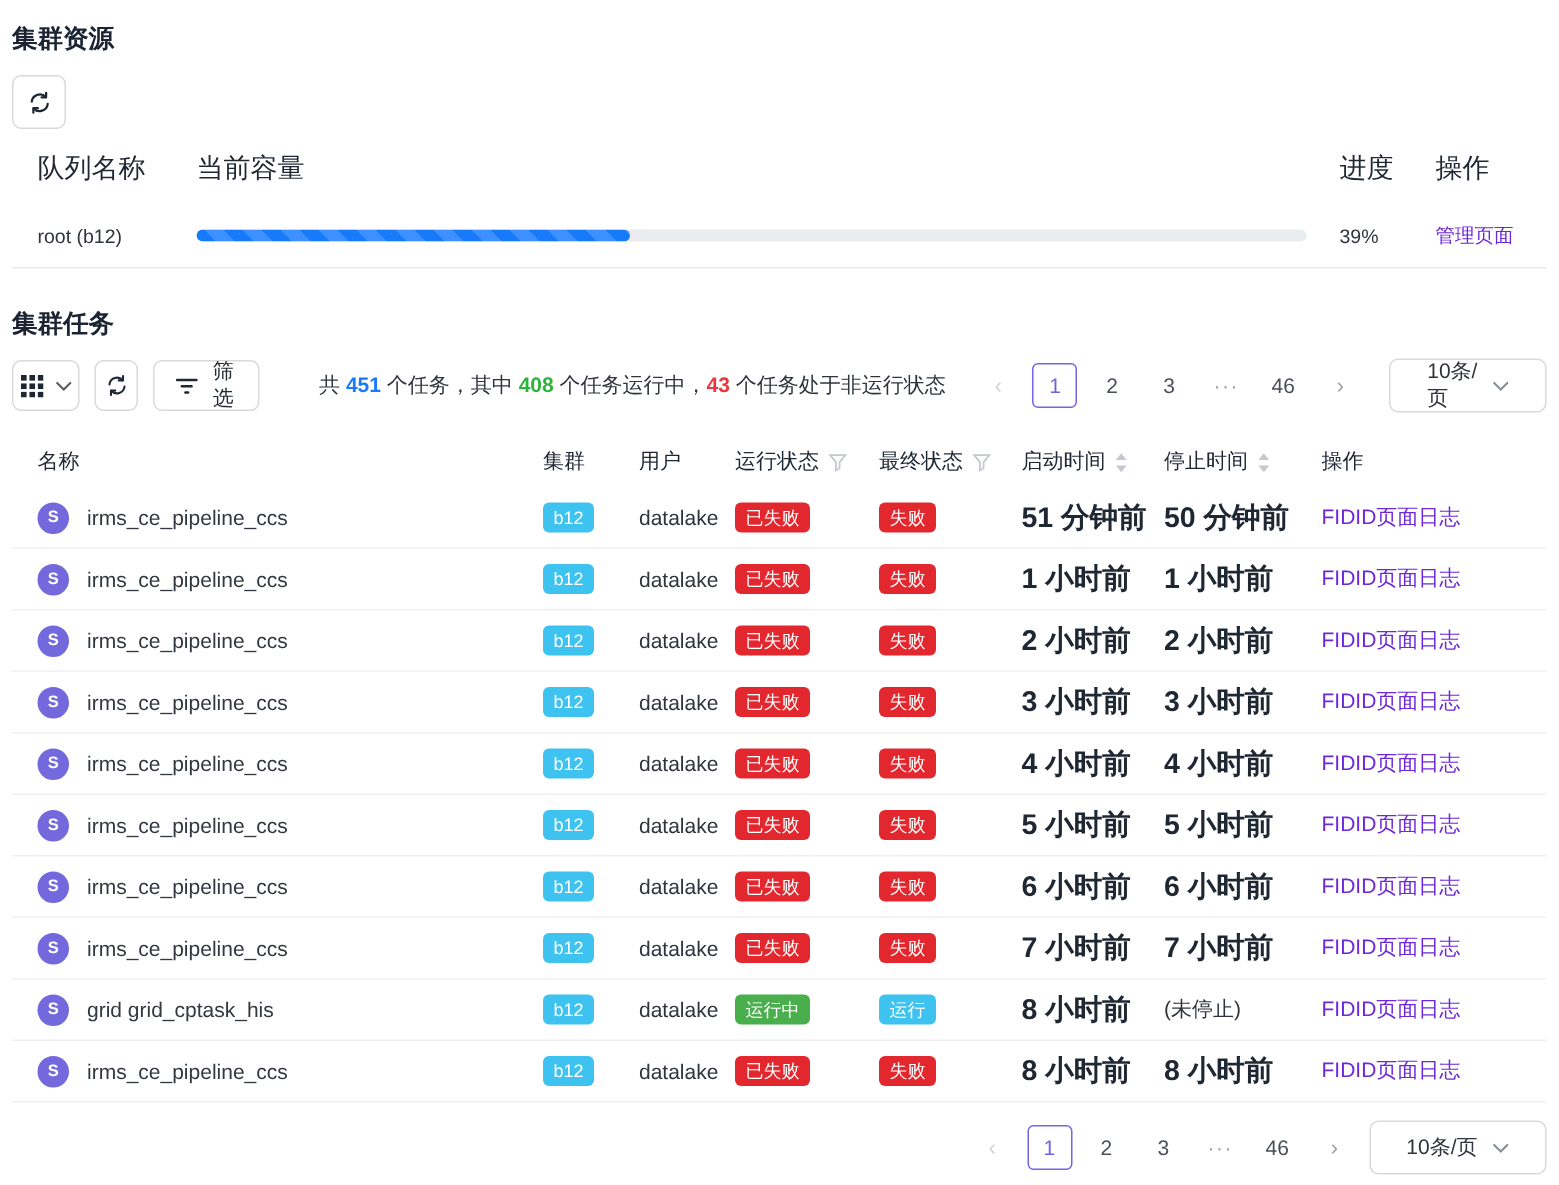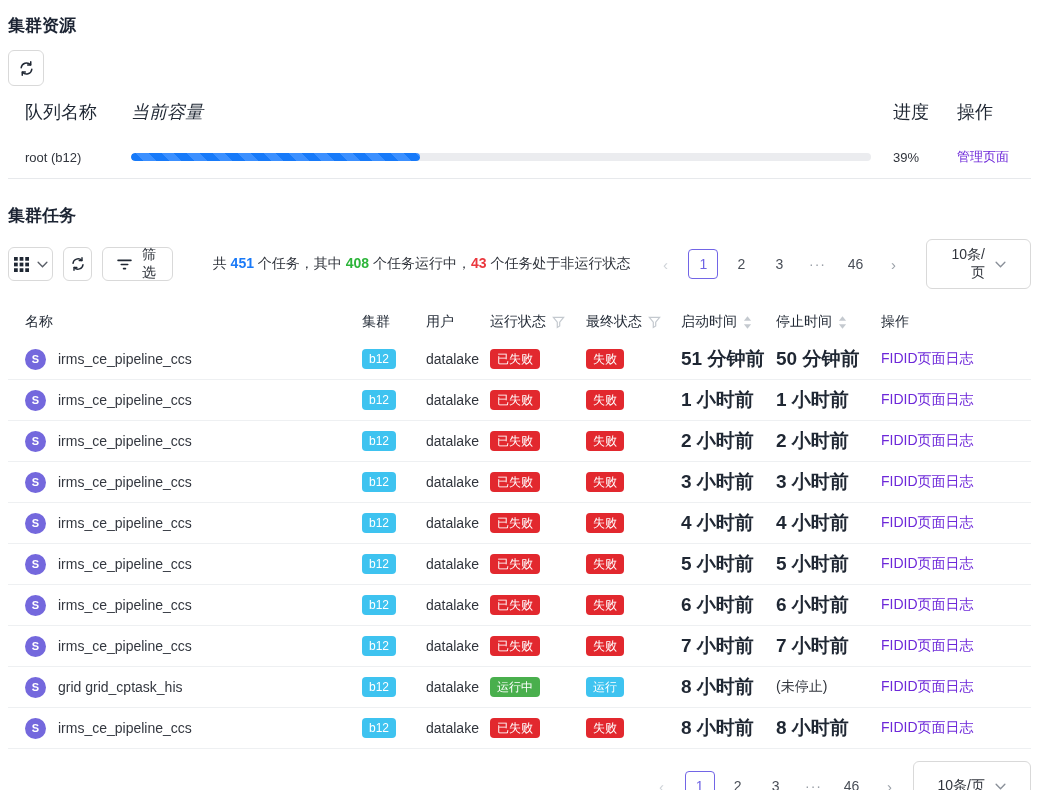--- a/index.html
+++ b/index.html
@@ -15,21 +15,21 @@
     height:34px; font-size:14px; color:#262b33; }
   .icon-btn { width:36px; height:36px; }
   svg { display:block; }
 
   
   .res-head { display:flex; align-items:flex-start; height:36px; margin-top:14px;
     font-size:18px; font-weight:500; color:#1f2733; }
   .res-row  { display:flex; align-items:center; height:43px; border-bottom:1px solid #e7e9ec;
     font-size:13px; color:#30343c; }
   .rq { width:123px; padding-left:17px; }
-  .rc { flex:1; padding-right:10px;font-style:italic; }
+  .rc { flex:1; padding-right:10px; }
   .rp { width:62px; padding-left:12px; }
   .ra { width:88px; padding-left:14px; }
   .progress-track { height:8px; border-radius:4px; background:#ebecef; overflow:hidden; }
   .progress-fill { height:100%; border-radius:4px;
     background:repeating-linear-gradient(45deg,#177af9 0 9px,#3c90ff 9px 18px); }
   a.link { color:#6d28d9; text-decoration:none; cursor:pointer; font-size:13px; }
   h2.section-title { font-size:17px; font-weight:700; color:#1c2433; line-height:26px; }
   .controls { display:flex; align-items:center; gap:10px; margin-top:10px; }
   .grid-btn { width:56px; }
   .refresh-btn { width:36px; }
@@ -39,21 +39,21 @@
 
   
   .pager { display:flex; align-items:center; gap:8px; font-size:14px; color:#4a4f58; }
   .pg-item { min-width:30px; height:30px; display:inline-flex; align-items:center; justify-content:center;
     border-radius:4px; cursor:pointer; border:1px solid transparent; }
   .pg-item.active { border-color:#7265e6; color:#6e63e3; }
   .pg-ellipsis { color:#9aa0a8; letter-spacing:1px; cursor:default; }
   .pg-arrow { color:#9aa0a8; font-size:15px; }
   .pg-arrow.disabled { color:#cfd3d8; cursor:default; }
   .size-select { display:inline-flex; align-items:center; gap:10px; border:1px solid #d9d9d9;
-    border-radius:6px; height:50px; padding:0 24px; margin-left:8px; font-size:14px; cursor:pointer;text-align:right; }
+    border-radius:6px; height:36px; padding:0 24px; margin-left:8px; font-size:14px; cursor:pointer; }
 
   
   .thead { display:flex; align-items:center; height:34px; margin-top:16px;
     font-size:14px; font-weight:500; color:#1f2733; }
   .thead .cell { display:flex; align-items:center; gap:6px; }
   .trow { display:flex; align-items:center; height:41px; border-bottom:1px solid #eef0f2;
     font-size:14px; }
   .col-name   { flex:1; padding-left:17px; display:flex; align-items:center; gap:12px; min-width:0; }
   .col-cluster{ width:64px; }
   .col-user   { width:64px; }

